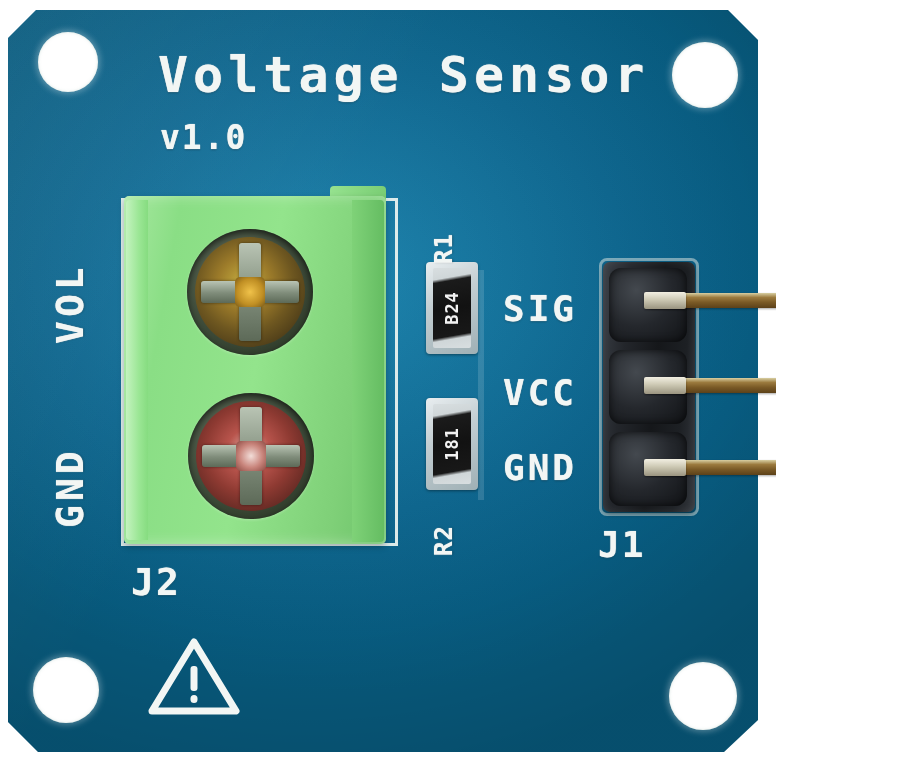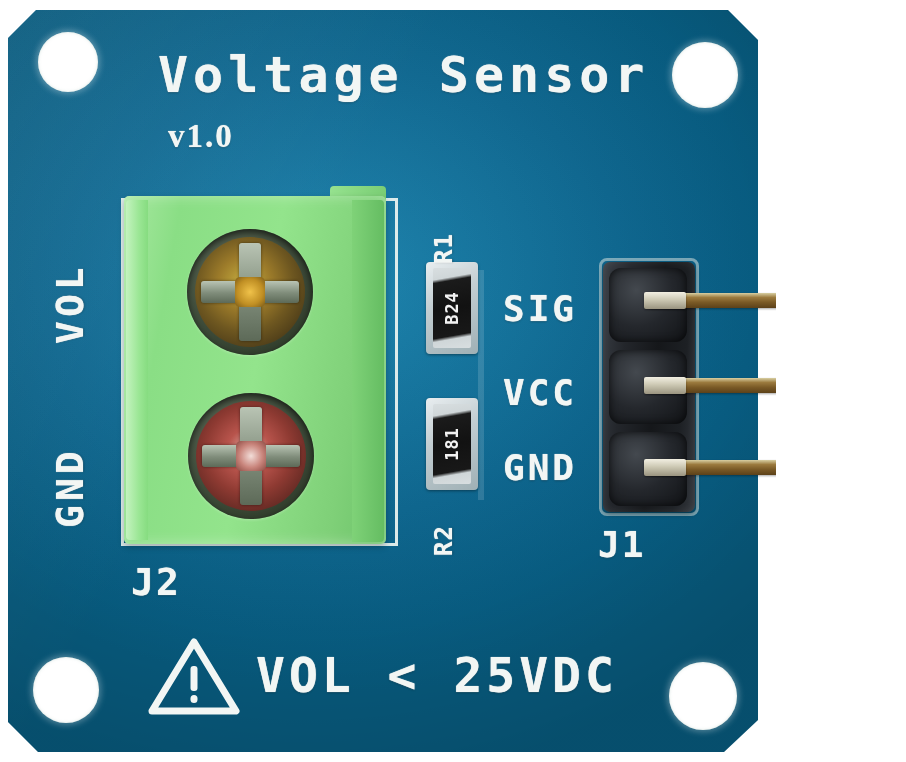--- a/index.html
+++ b/index.html
@@ -77,25 +77,24 @@
     user-select: none;
   }
 
   #title {
     left: 158px;
     top: 46px;
     font-size: 50px;
     letter-spacing: 5px;
   }
   #version {
-    left: 168px;
+    left: 160px;
     top: 118px;
     font-size: 33px;
     letter-spacing: 2px;
-    font-family: Liberation Serif, serif;
   }
 
   .vlabel {
     transform: rotate(-90deg);
     transform-origin: left top;
   }
   #label-vol {
     left: 48px;  top: 344px;
     font-size: 38px;
     letter-spacing: 4px;
@@ -433,16 +432,15 @@
   <div class="pin-tip" id="tip1"></div>
   <div class="pin-tip" id="tip2"></div>
   <div class="pin-tip" id="tip3"></div>
   <div class="silk" id="label-j1">J1</div>
 
   <svg id="warn-tri" viewBox="0 0 92 78">
     <path d="M46 4 L88 73 L4 73 Z" fill="none" stroke="#f2f6f4" stroke-width="7" stroke-linejoin="round"></path>
     <rect x="42.5" y="28" width="7" height="25" rx="3" fill="#f2f6f4"></rect>
     <rect x="42.5" y="57" width="7" height="8" rx="3.5" fill="#f2f6f4"></rect>
   </svg>
-  <div class="silk" id="warn-text">VOL &lt; 25VDC</div>
 
 
 </div>
 
 </body></html>

